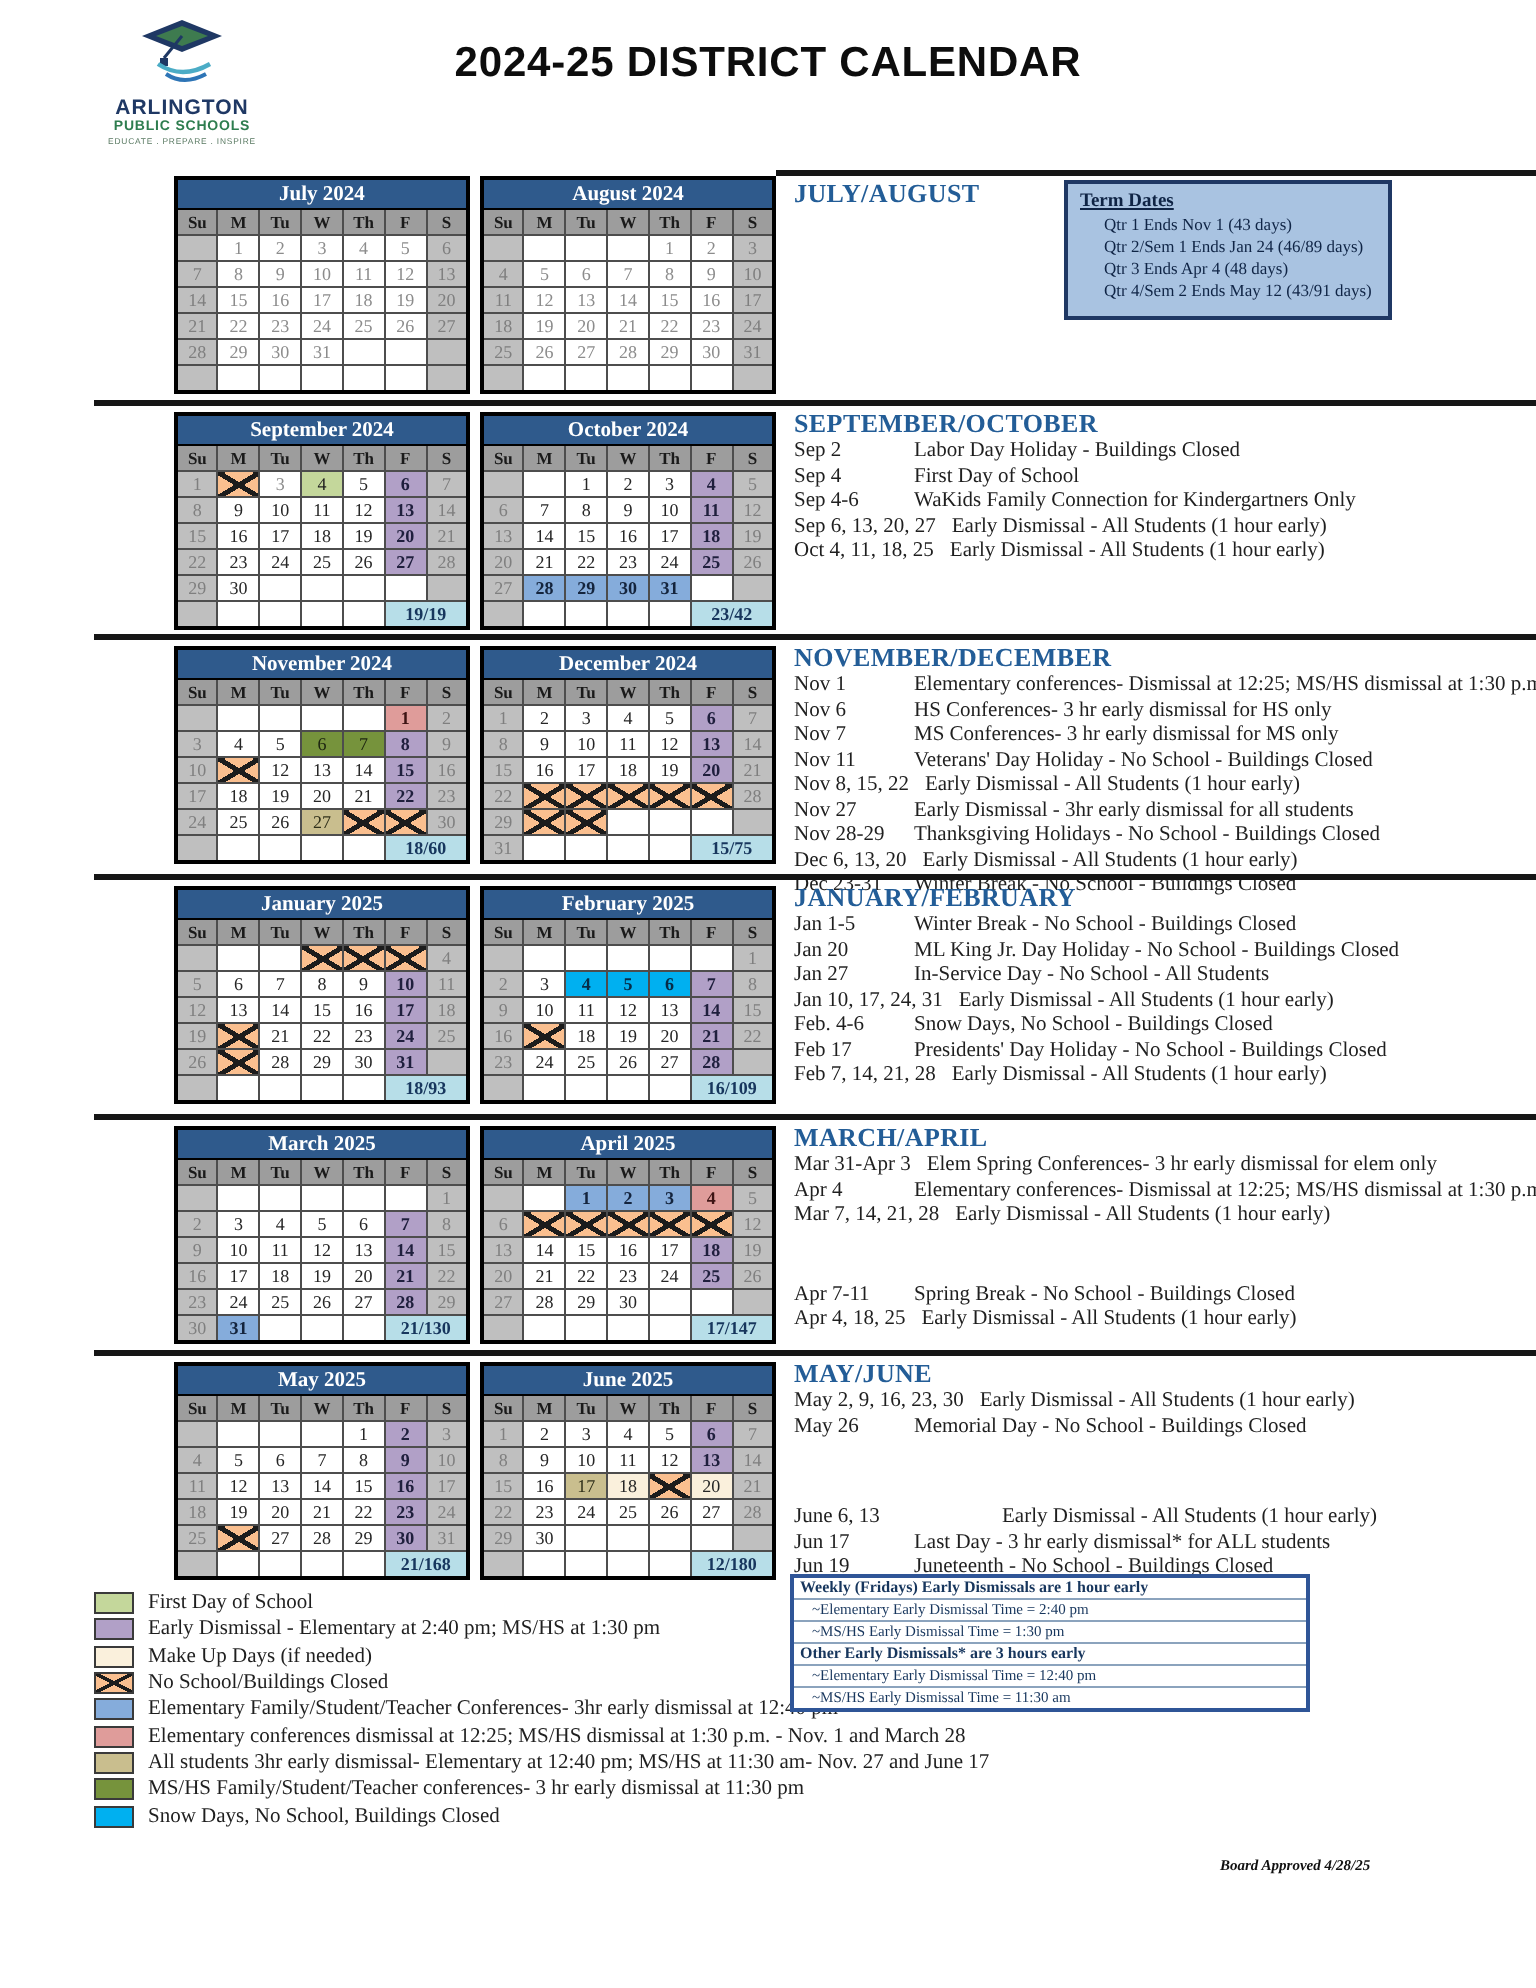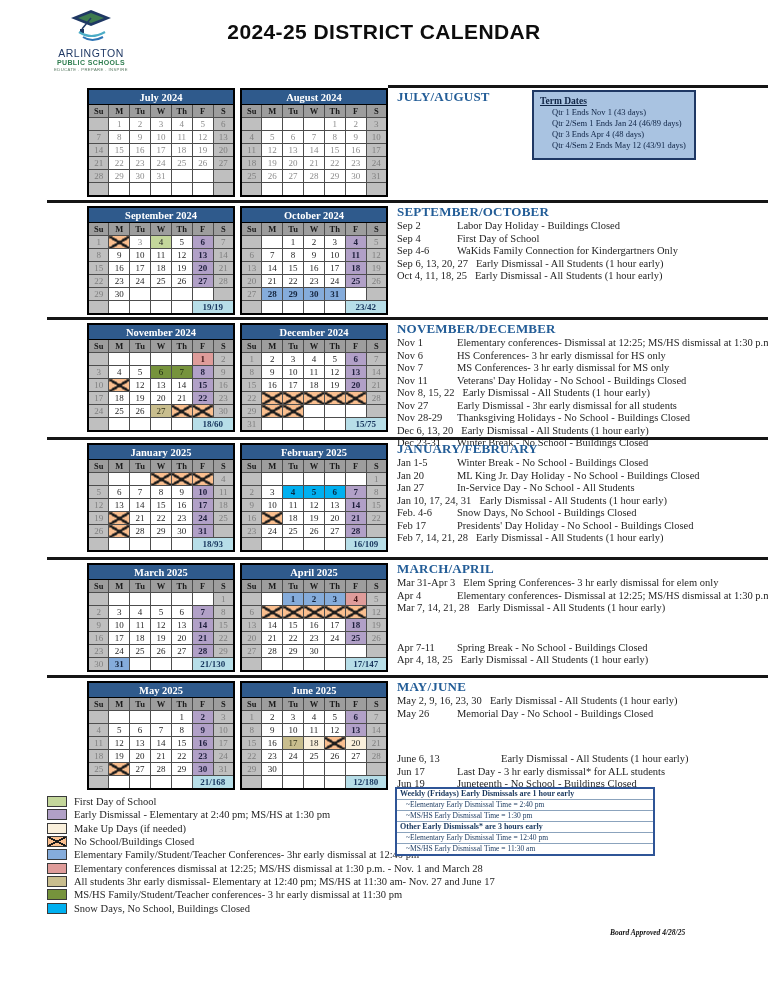--- a/index.html
+++ b/index.html
@@ -1,21 +1,21 @@
 <!DOCTYPE html>
 <html style="--c-title_bar: #2F5A8C; --c-dow_bg: #9D9D9D; --c-weekend: #BFBFBF; --c-early_dismissal: #B1A0C7; --c-first_day: #C4D79B; --c-no_school: #FABF8F; --c-makeup: #FAF0DC; --c-elem_conf: #85ACDB; --c-elem_conf_dismissal: #DF9C9A; --c-all_students_3hr: #C9BE8E; --c-mshs_conf: #76933C; --c-snow: #00B0F0; --c-count_bg: #B7DEE8; --c-count_text: #17365D; --c-term_box_bg: #A9C3E1; --c-term_box_border: #1F3864;"><head>
 <meta charset="utf-8">
 <style>
   html,body{margin:0;padding:0;background:#fff;}
   #page{position:relative;width:768px;height:994px;background:#fff;overflow:hidden;
         font-family:"Liberation Serif",serif;color:#262626;}
 
   
   #logo{position:absolute;left:52px;top:8px;width:78px;text-align:center;}
-  #logo .l1{font-family:"Liberation Sans",sans-serif;font-weight:normal;font-size:10.5px;color:#1F3864;letter-spacing:.5px;line-height:11px;}
+  #logo .l1{font-family:"Liberation Sans",sans-serif;font-weight:bold;font-size:10.5px;color:#1F3864;letter-spacing:.5px;line-height:11px;}
   #logo .l2{font-family:"Liberation Sans",sans-serif;font-weight:bold;font-size:7px;color:#2E7D4F;letter-spacing:.4px;line-height:8px;}
   #logo .l3{font-family:"Liberation Sans",sans-serif;font-size:4.2px;color:#5a7a63;letter-spacing:.4px;line-height:6px;}
   #page-title{position:absolute;left:0;right:0;top:20px;text-align:center;
         font-family:"Liberation Sans",sans-serif;font-weight:bold;font-size:21px;color:#0d0d0d;letter-spacing:.4px;}
 
   
   .section-row{position:absolute;left:47px;width:718px;display:flex;padding-left:40px;}
   .section-row.bordered{border-top:3px solid #161616;}
   .cal-pane{width:301px;flex:0 0 301px;display:flex;gap:5px;padding-top:3px;}
   .notes-pane{flex:1;padding:1px 0 0 9px;position:relative;}

